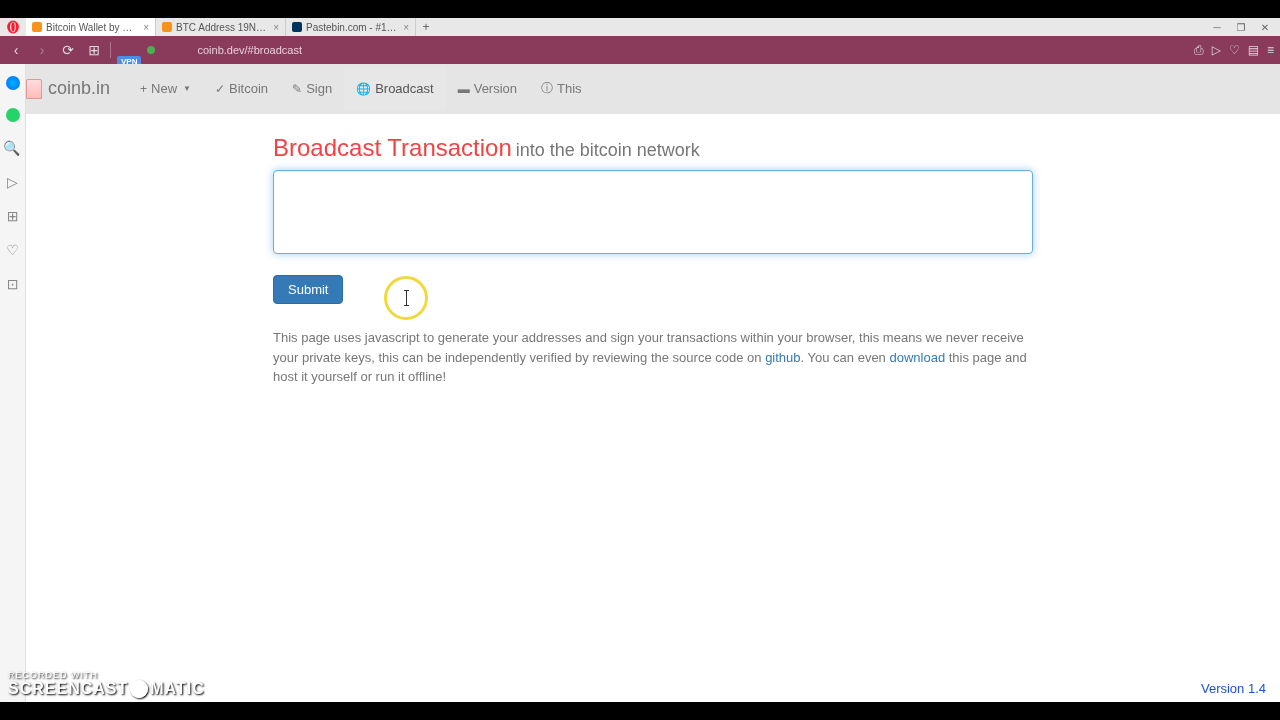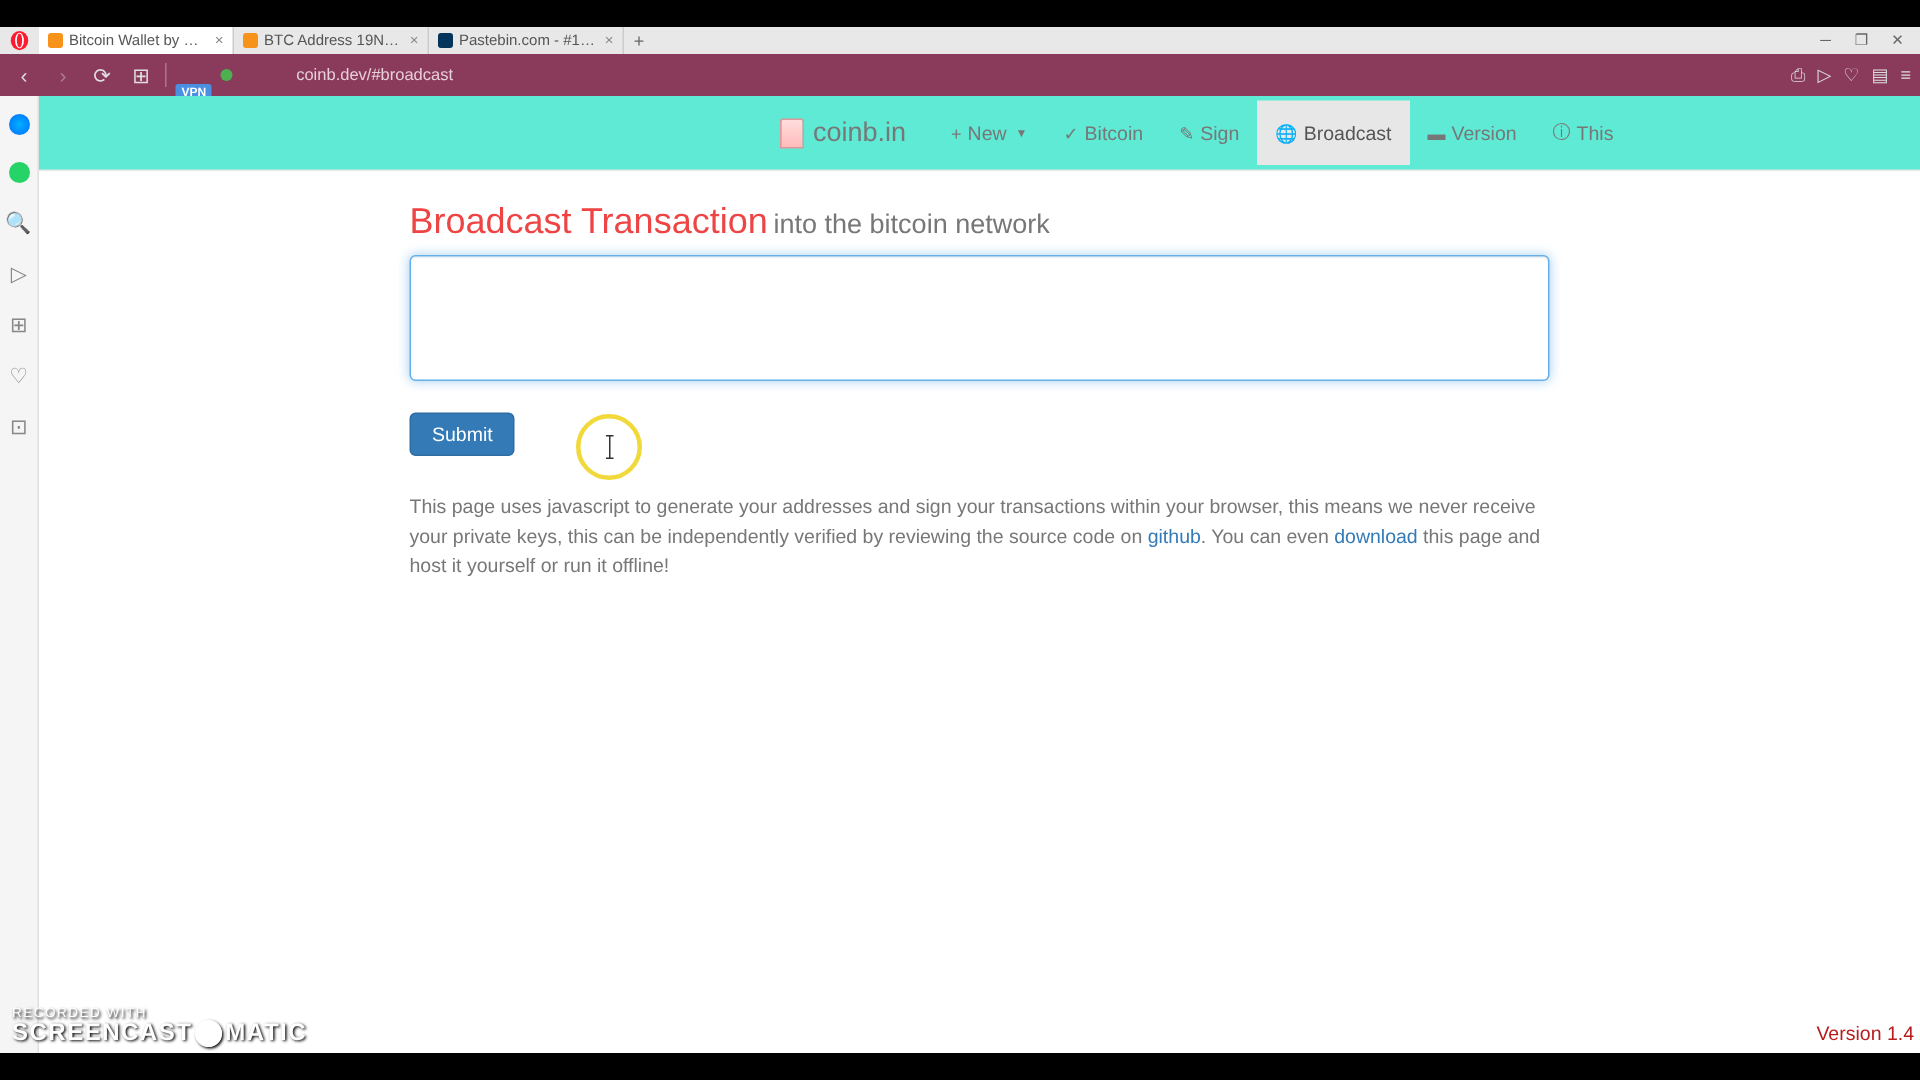--- a/index.html
+++ b/index.html
@@ -36,21 +36,21 @@
 
 .opera-sidebar { position: absolute; left: 0; top: 46px; bottom: 0; width: 26px; background: #f5f5f5; border-right: 1px solid #e0e0e0; display: flex; flex-direction: column; align-items: center; padding-top: 12px; gap: 18px; }
 .sb-icon { width: 16px; height: 16px; display: flex; align-items: center; justify-content: center; color: #888; cursor: pointer; }
 .sb-icon.messenger { background: radial-gradient(circle, #00b2ff, #006aff); border-radius: 50%; width: 14px; height: 14px; }
 .sb-icon.whatsapp { background: #25d366; border-radius: 50%; width: 14px; height: 14px; }
 
 
 .page { position: absolute; left: 26px; top: 46px; right: 0; bottom: 0; background: #fff; overflow: hidden; }
 
 
-.navbar { height: 50px; background: #5eead4; border-bottom: 1px solid #e7e7e7; display: flex; align-items: center; justify-content: flex-end; }
+.navbar { height: 50px; background: #e5e5e5; border-bottom: 1px solid #e7e7e7; display: flex; align-items: center; justify-content: flex-start; }
 .nav-inner { width: 760px; display: flex; align-items: center; }
 .brand { display: flex; align-items: center; gap: 6px; font-size: 18px; color: #777; font-weight: 500; padding-right: 18px; }
 .brand-icon { width: 16px; height: 20px; background: linear-gradient(#fdd, #fbb); border: 1px solid #d99; border-radius: 2px 2px 0 0; }
 .nav-item { padding: 14px 12px; color: #777; font-size: 13px; cursor: pointer; display: flex; align-items: center; gap: 4px; }
 .nav-item.active { background: #e7e7e7; color: #555; }
 .nav-icon { font-size: 12px; }
 .caret { font-size: 8px; margin-left: 2px; }
 
 
 .container { width: 760px; margin: 0 auto; padding-top: 20px; }
@@ -65,21 +65,21 @@
 .text-cursor { width: 1px; height: 16px; background: #333; position: relative; }
 .text-cursor::before, .text-cursor::after { content: ''; position: absolute; left: -2px; width: 5px; height: 1px; background: #333; }
 .text-cursor::before { top: 0; }
 .text-cursor::after { bottom: 0; }
 
 .submit-btn { margin-top: 18px; background: #337ab7; border: 1px solid #2e6da4; color: #fff; padding: 6px 14px; font-size: 13px; border-radius: 4px; cursor: pointer; }
 
 .footer-text { margin-top: 24px; color: #777; font-size: 13px; line-height: 1.5; }
 .footer-text a { color: #337ab7; text-decoration: none; cursor: pointer; }
 
-.version { position: absolute; right: 4px; bottom: 6px; color: #b91c1c; font-size: 13px; }
+.version { position: absolute; right: 14px; bottom: 6px; color: #1d4ed8; font-size: 13px; }
 
 
 .watermark { position: absolute; left: 8px; bottom: 22px; color: #fff; font-family: Arial, sans-serif; pointer-events: none; }
 .wm-top { font-size: 9px; letter-spacing: 1px; text-shadow: 1px 1px 2px #000; margin-bottom: 0px; }
 .wm-main { font-size: 16px; font-weight: bold; letter-spacing: 1px; text-shadow: 1px 1px 2px #000; display: flex; gap: 2px; }
 .wm-circle { width: 18px; height: 18px; border: 2px solid #fff; border-radius: 50%; display: inline-flex; align-items: center; justify-content: center; box-shadow: 1px 1px 2px #000; }
 .wm-dot { width: 6px; height: 6px; background: #fff; border-radius: 50%; }
 </style>
 </head>
 <body>

